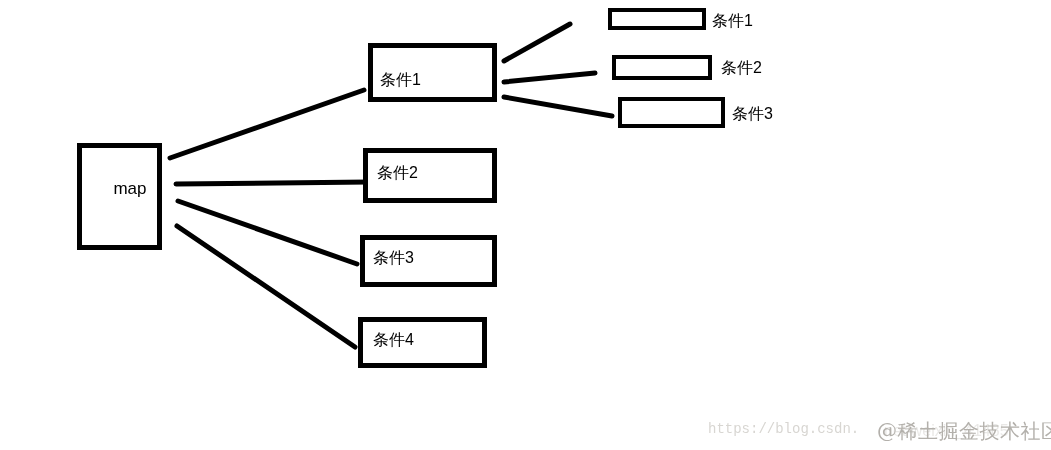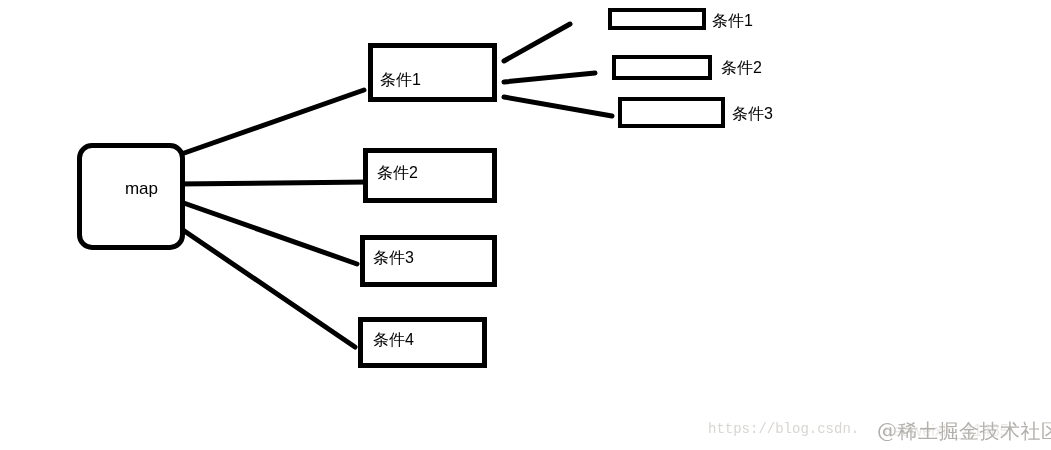--- a/index.html
+++ b/index.html
@@ -95,21 +95,21 @@
       <line x1="170" y1="158" x2="364" y2="90"></line>
       <line x1="176" y1="184" x2="369" y2="182"></line>
       <line x1="178" y1="201" x2="357" y2="264"></line>
       <line x1="177" y1="226" x2="355" y2="347"></line>
       <line x1="504" y1="61" x2="570" y2="24"></line>
       <line x1="504" y1="82" x2="595" y2="73"></line>
       <line x1="504" y1="97" x2="612" y2="116"></line>
     </g>
   </svg>
 
-  <div class="node root" style="left:77px; top:143px; width:108px; height:107px;border-radius:15px;">
+  <div class="node root" style="left:77px; top:143px; width:85px; height:107px;">
     <span>map</span>
   </div>
 
   <div class="node" style="left:368px; top:43px; width:129px; height:59px; padding-left:7px; padding-top:14px;">
     <span>条件1</span>
   </div>
 
   <div class="node" style="left:363px; top:148px; width:134px; height:55px; padding-left:9px; padding-bottom:6px;">
     <span>条件2</span>
   </div>

